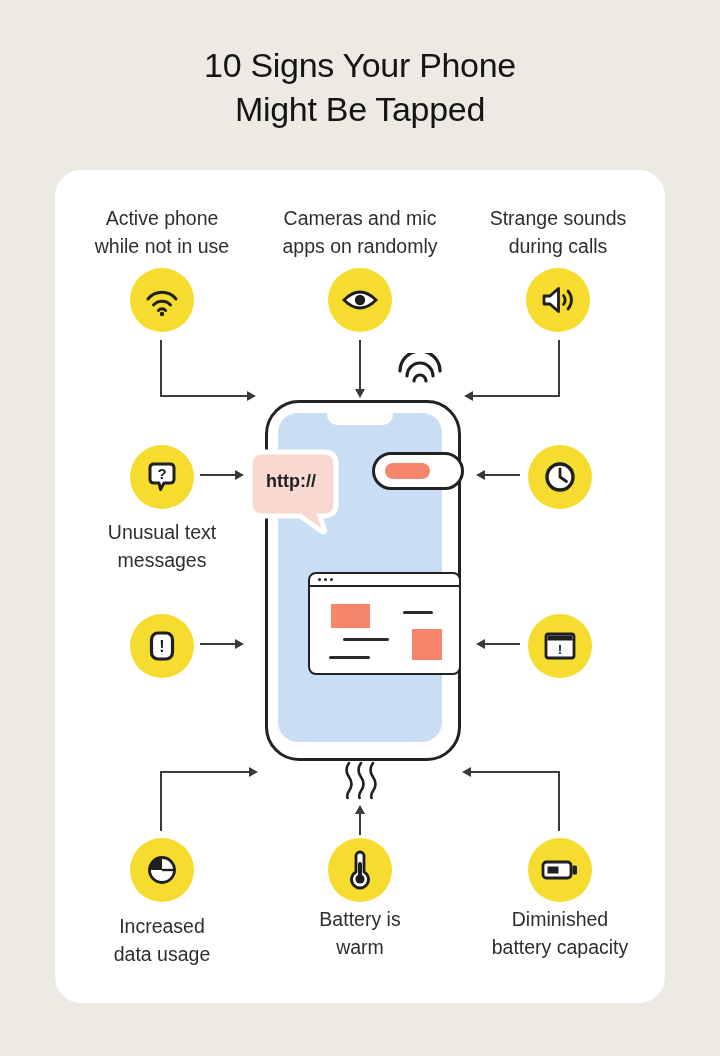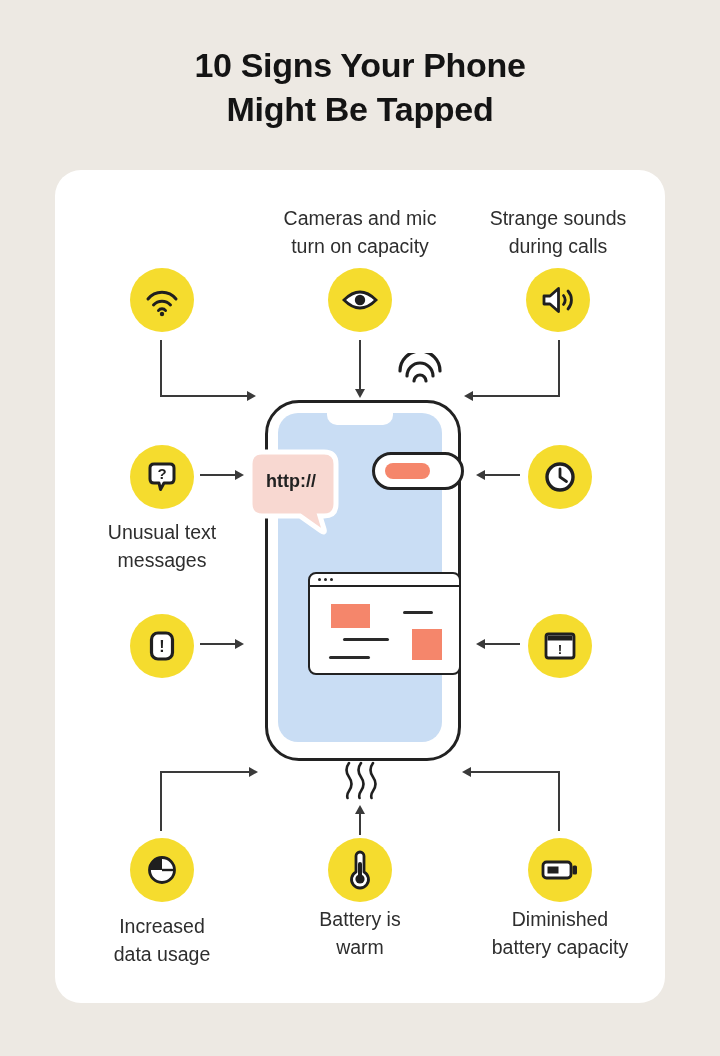--- a/index.html
+++ b/index.html
@@ -1,19 +1,19 @@
 <!DOCTYPE html>
 <html><head>
 <meta charset="utf-8">
 <style>
   html,body{margin:0;padding:0;background:#EDE9E3;}
   .page{position:relative;width:720px;height:1056px;background:#EDE9E3;
         font-family:"Liberation Sans",sans-serif;overflow:hidden;}
   .title{position:absolute;top:44px;left:0;width:720px;text-align:center;
-         font-size:34px;font-weight:700;color:#141414;line-height:1.28;
+         font-size:34px;font-weight:400;color:#141414;line-height:1.28;
          letter-spacing:-0.3px;white-space:pre-line;}
   .card{position:absolute;left:55px;top:170px;width:610px;height:833px;
         background:#FFFFFF;border-radius:26px;}
   .sign-label{position:absolute;width:240px;text-align:center;font-size:19.5px;
         font-weight:500;color:#2e2e2e;line-height:1.42;white-space:pre-line;z-index:4;}
   .badge{position:absolute;width:64px;height:64px;border-radius:50%;background:#F5DC2E;
         display:flex;align-items:center;justify-content:center;z-index:4;}
   .line{position:absolute;background:#3a3a3a;z-index:3;}
   .h{height:2px;} .v{width:2px;}
   .arr{position:absolute;width:0;height:0;z-index:3;}
@@ -46,22 +46,24 @@
 </head>
 <body>
 
 <div class="page">
 
   <div class="title">10 Signs Your Phone
 Might Be Tapped</div>
 
   <div class="card"></div>
 
+  <div class="sign-label" style="left:42px;top:205px;">Active phone
+while not in use</div>
   <div class="sign-label" style="left:240px;top:205px;">Cameras and mic
-turn on capacity</div>
+apps on randomly</div>
   <div class="sign-label" style="left:438px;top:205px;">Strange sounds
 during calls</div>
 
   <div class="badge" style="left:130px;top:268px;">
     <svg width="38" height="34" viewBox="0 0 38 34" fill="none" stroke="#1f1f1f" stroke-width="3" stroke-linecap="round">
       <path d="M5 16 a18 18 0 0 1 28 0"></path>
       <path d="M10.5 22 a11.5 11.5 0 0 1 17 0"></path>
       <path d="M15.5 27.5 a4.3 4.3 0 0 1 7 0"></path>
       <circle cx="19" cy="31" r="2.2" fill="#1f1f1f" stroke="none"></circle>
     </svg>

